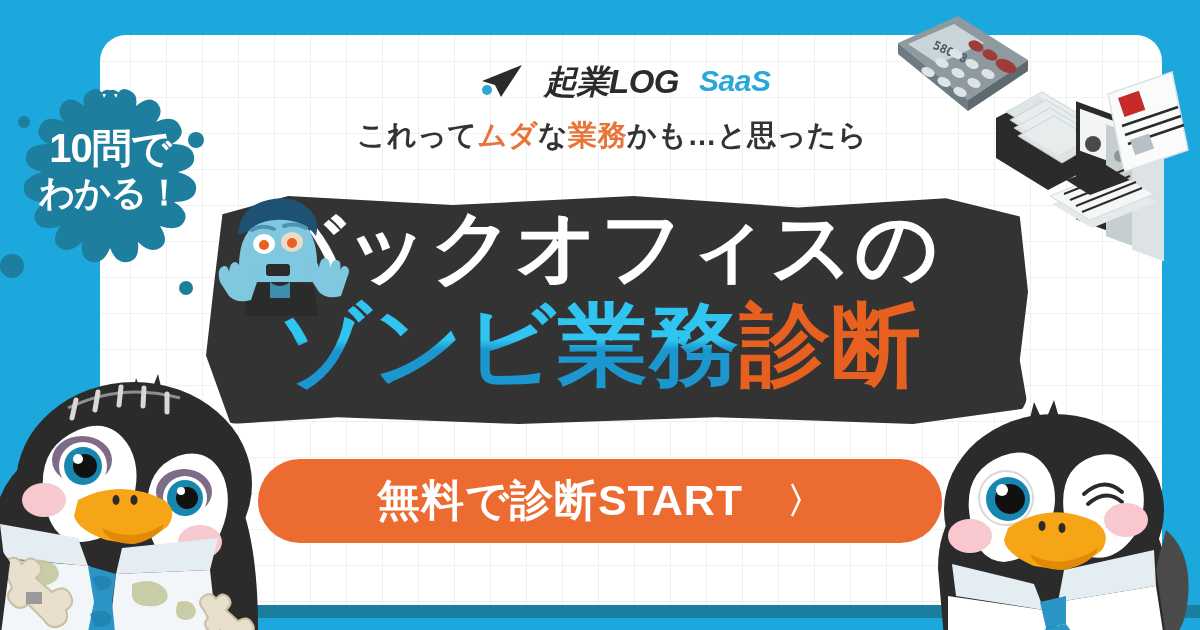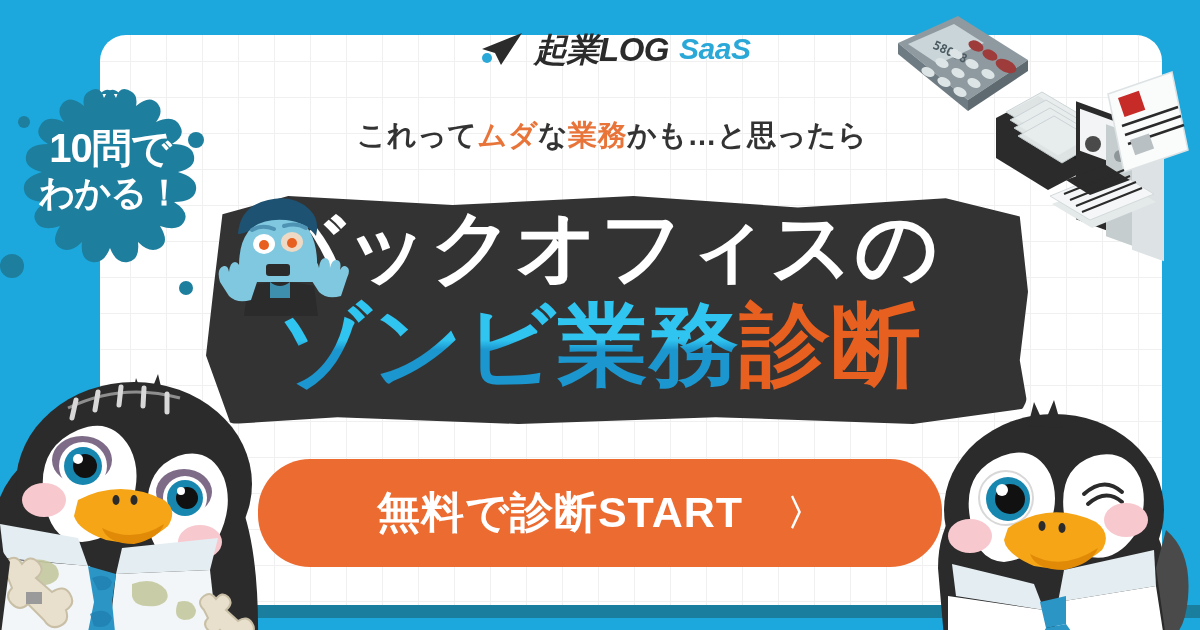--- a/index.html
+++ b/index.html
@@ -32,22 +32,22 @@
     position:absolute; left:0; top:605px; width:1200px; height:25px;
     background:#1A7E9E;
   }
   .bottom-strip2 {
     position:absolute; left:0; top:618px; width:1200px; height:12px;
     background:#1CA8DC;
   }
 
   
   .logo {
-    position:absolute; left:478px; top:32px;
-    display:flex; align-items:center; gap:10px;
+    position:absolute; left:478px; top:64px;
+    display:flex; align-items:center; gap:20px;
     z-index:20;
   }
   .logo .plane { position:relative; width:46px; height:34px; }
   .logo .logo-text {
     font-size:33px; font-weight:bold; color:#2B2B2B;
     font-style:italic; letter-spacing:-0.5px; line-height:1;
   }
   .logo .logo-saas {
     font-size:30px; font-weight:bold; color:#2AA8D8;
     font-style:italic; letter-spacing:-0.5px; line-height:1; margin-left:0;
@@ -99,21 +99,21 @@
   .splat-label {
     position:absolute; left:-10px; top:125px; width:240px;
     text-align:center; z-index:26;
     color:#FFFFFF; font-weight:bold; line-height:1.18;
   }
   .splat-label .l1 { font-size:40px; display:block; letter-spacing:-1px; }
   .splat-label .l2 { font-size:36px; display:block; letter-spacing:-1px; }
 
   
   .cta {
-    position:absolute; left:258px; top:459px; width:684px; height:108px;
+    position:absolute; left:258px; top:459px; width:684px; height:84px;
     background:#EC6B30; border-radius:52px;
     z-index:30; border:none; cursor:pointer;
     display:flex; align-items:center; justify-content:center; gap:44px;
     color:#FFFFFF;
   }
   .cta .cta-label { font-size:43px; font-weight:bold; letter-spacing:1px; }
   .cta .cta-chev { font-size:36px; font-weight:bold; line-height:1; }
 
   
   .zombie { position:absolute; left:214px; top:186px; width:140px; height:130px; z-index:16; }

